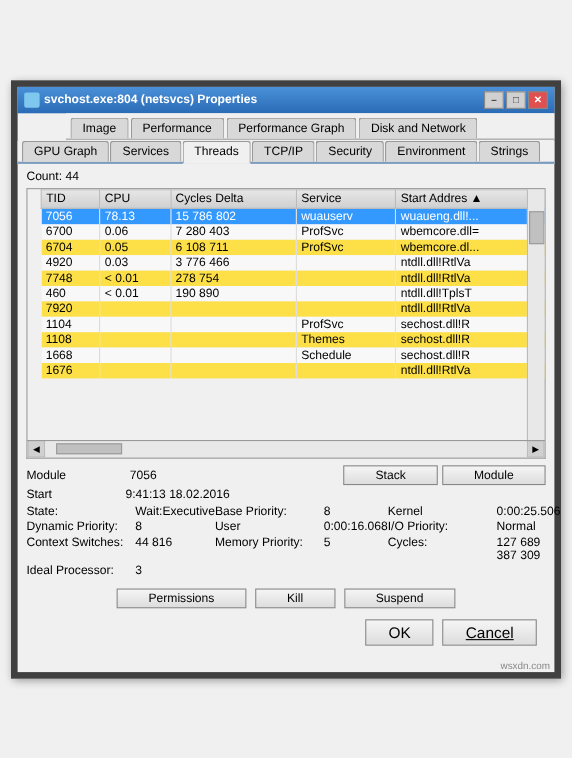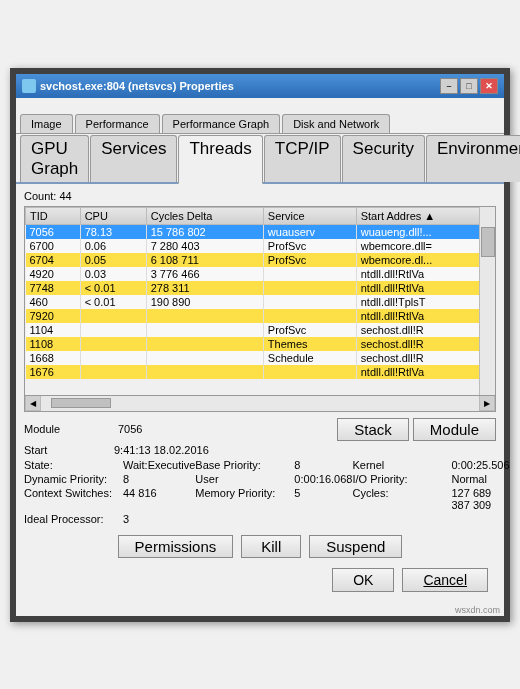--- a/index.html
+++ b/index.html
@@ -56,22 +56,23 @@
       justify-content: center;
       cursor: pointer;
       color: #333;
     }
     .tb-btn.close { background: #e05050; color: white; }
 
     .tab-row {
       display: flex;
       background: #f0f0f0;
       border-bottom: 1px solid #999;
-      padding: 16px 4px 0 4px;
+      padding: 4px 4px 0 4px;
       gap: 2px;
+      margin-left: 44px;
     }
     .tab {
       padding: 3px 10px;
       border: 1px solid #999;
       border-bottom: none;
       background: #d8d8d8;
       cursor: pointer;
       font-size: 11px;
       border-radius: 3px 3px 0 0;
     }
@@ -83,44 +84,45 @@
       padding: 0 4px;
       gap: 1px;
       margin-top: 1px;
     }
     .tab2 {
       padding: 3px 10px;
       border: 1px solid #999;
       border-bottom: none;
       background: #d8d8d8;
       cursor: pointer;
-      font-size: 17px;
+      font-size: 11px;
       border-radius: 3px 3px 0 0;
     }
     .tab2.active {
       background: #f0f0f0;
       border-bottom: 1px solid #f0f0f0;
       margin-bottom: -2px;
       position: relative;
       z-index: 1;
     }
 
     .content {
       padding: 6px 8px;
     }
     .count-label {
       font-size: 11px;
       margin-bottom: 4px;
     }
 
     .table-container {
       border: 1px solid #999;
-      height: 190px;
+      height: 230px;
       overflow: hidden;
       position: relative;
+      padding-left: 12px;
     }
     table {
       width: 100%;
       border-collapse: collapse;
       font-size: 11px;
     }
     table thead tr {
       background: linear-gradient(to bottom, #e8e8e8, #d0d0d0);
     }
     table thead th {
@@ -193,25 +195,25 @@
     .scroll-thumb-h {
       position: absolute;
       left: 10px;
       width: 60px;
       height: 10px;
       background: #c0c0c0;
       border: 1px solid #999;
       top: 0;
     }
     .btn {
-      padding: 2px 16px;
+      padding: 2px 28px;
       border: 1px solid #888;
       background: linear-gradient(to bottom, #f5f5f5, #ddd);
       cursor: pointer;
-      font-size: 15px;
+      font-size: 11px;
       min-width: 60px;
     }
 
     .info-grid {
       display: grid;
       grid-template-columns: 1fr 1fr 1fr;
       gap: 2px 0;
       font-size: 11px;
     }
     .info-row {
@@ -330,21 +332,21 @@
             <tr>
               <td>4920</td>
               <td>0.03</td>
               <td>3 776 466</td>
               <td></td>
               <td>ntdll.dll!RtlVa</td>
             </tr>
             <tr>
               <td>7748</td>
               <td>&lt; 0.01</td>
-              <td>278 311</td>
+              <td>278 754</td>
               <td></td>
               <td>ntdll.dll!RtlVa</td>
             </tr>
             <tr>
               <td>460</td>
               <td>&lt; 0.01</td>
               <td>190 890</td>
               <td></td>
               <td>ntdll.dll!TplsT</td>
             </tr>

